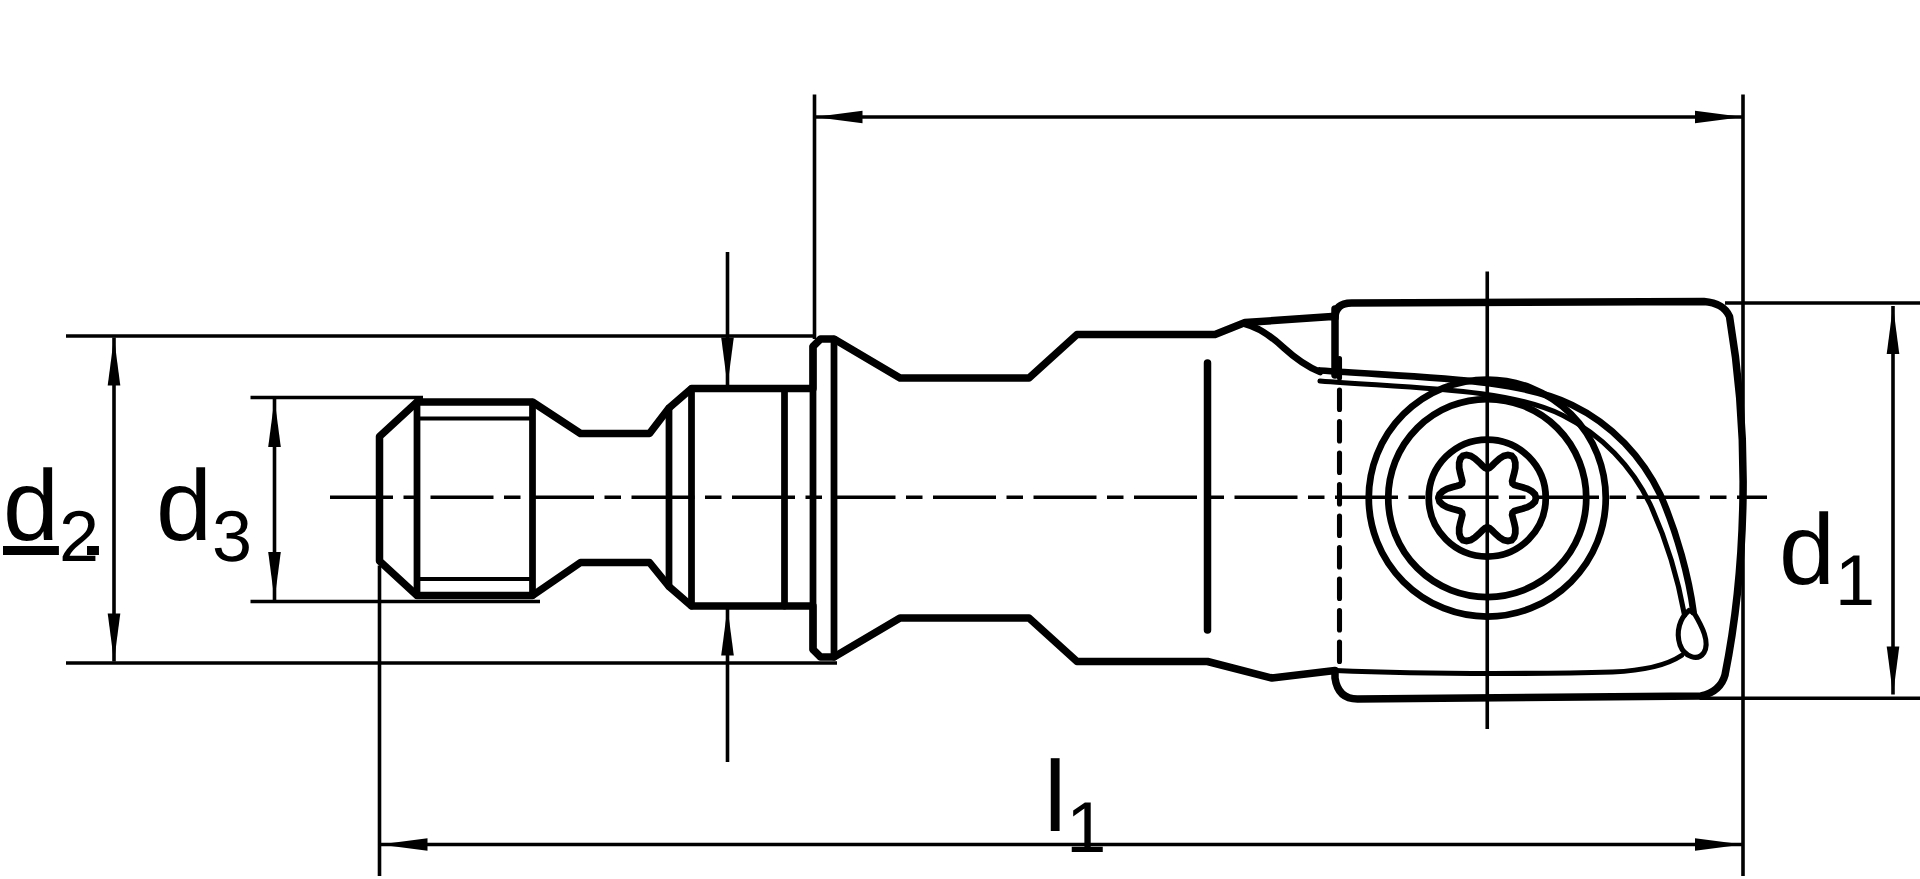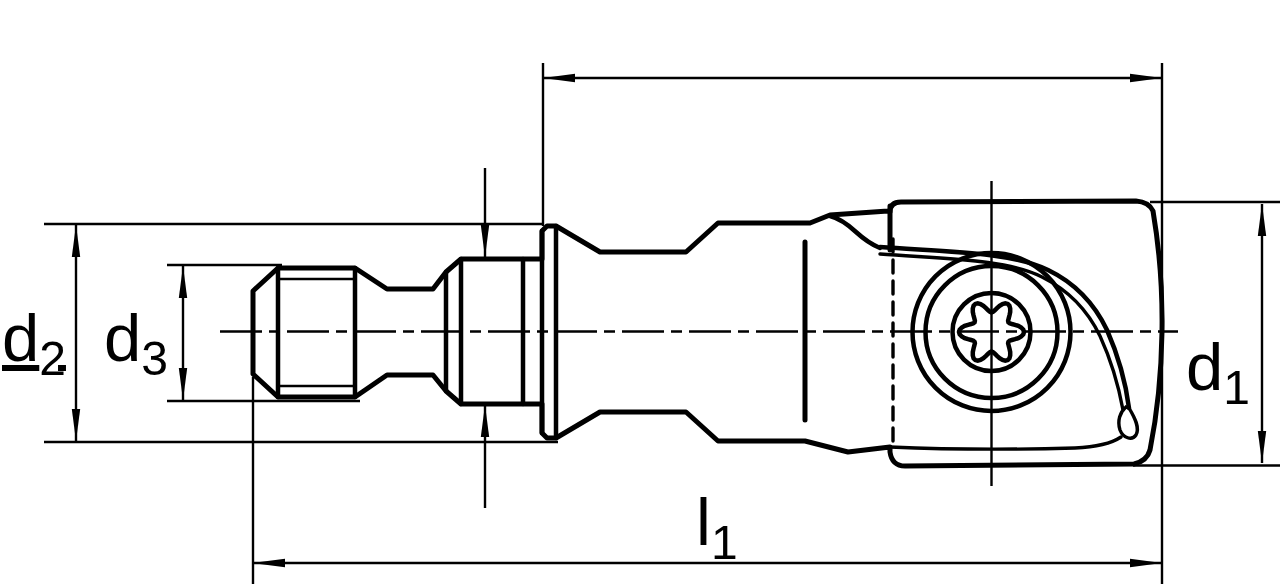--- a/index.html
+++ b/index.html
@@ -132,17 +132,17 @@
       <polygon class="arrow" points="1262,463 1257.8,431 1266.2,431"></polygon>
     </g>
   </svg>
 
 
   <span class="dim-label" style="left:2px;top:304px;text-decoration:underline;"><span>d</span><sub>2</sub></span>
 
   <span class="dim-label" style="left:104px;top:304px;"><span>d</span><sub>3</sub></span>
 
 
-  <span class="dim-label" style="left:696px;top:488px;"><span>l</span><sub>1</sub></span>
+  <span class="dim-label" style="left:696px;top:498px;"><span>l</span><sub>1</sub></span>
 
   <span class="dim-label" style="left:1186px;top:304px;margin-top:29px;"><span>d</span><sub>1</sub></span>
 
 </div>
 
 </body></html>

